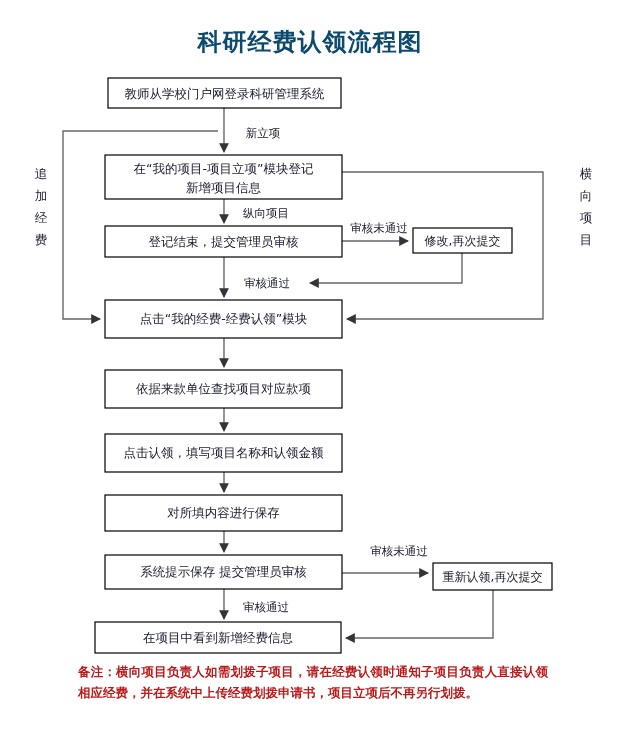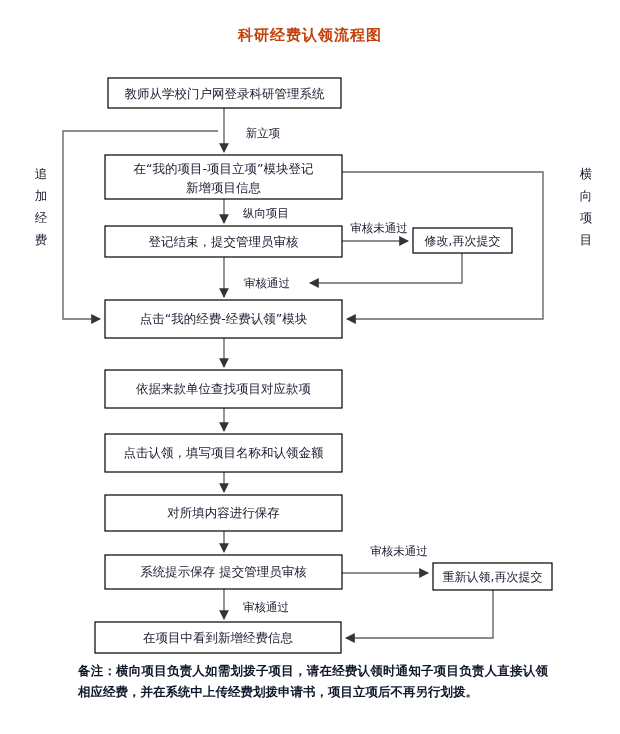--- a/index.html
+++ b/index.html
@@ -14,23 +14,23 @@
     font-family: "DejaVu Sans", "Liberation Sans", sans-serif;
     overflow: hidden;
   }
   #page-title {
     position: absolute;
     top: 26px;
     left: 0;
     width: 620px;
     text-align: center;
     font-family: "DejaVu Serif", "Liberation Serif", serif;
-    font-size: 15px;
+    font-size: 24px;
     font-weight: bold;
-    color: #c2410c;
+    color: #0c4a6e;
     letter-spacing: 1px;
   }
   #flow {
     position: absolute;
     top: 0;
     left: 0;
   }
   .node-box {
     fill: #ffffff;
     stroke: #000000;
@@ -59,25 +59,25 @@
     font-family: "DejaVu Sans", "Liberation Sans", sans-serif;
     font-size: 12.5px;
     fill: #1a1a2e;
     text-anchor: middle;
   }
   #footer-note {
     position: absolute;
     left: 78px;
     top: 662px;
     width: 470px;
-    font-family: Liberation Mono, monospace;
+    font-family: Liberation Serif, serif;
     font-size: 12.5px;
     font-weight: bold;
     line-height: 21px;
-    color: #0f172a;
+    color: #b91c1c;
     text-align: justify;
   }
 </style>
 </head>
 <body>
 
 <div id="page-title">科研经费认领流程图</div>
 
 <svg id="flow" width="620" height="734" viewBox="0 0 620 734" xmlns="http://www.w3.org/2000/svg">
   <defs>

